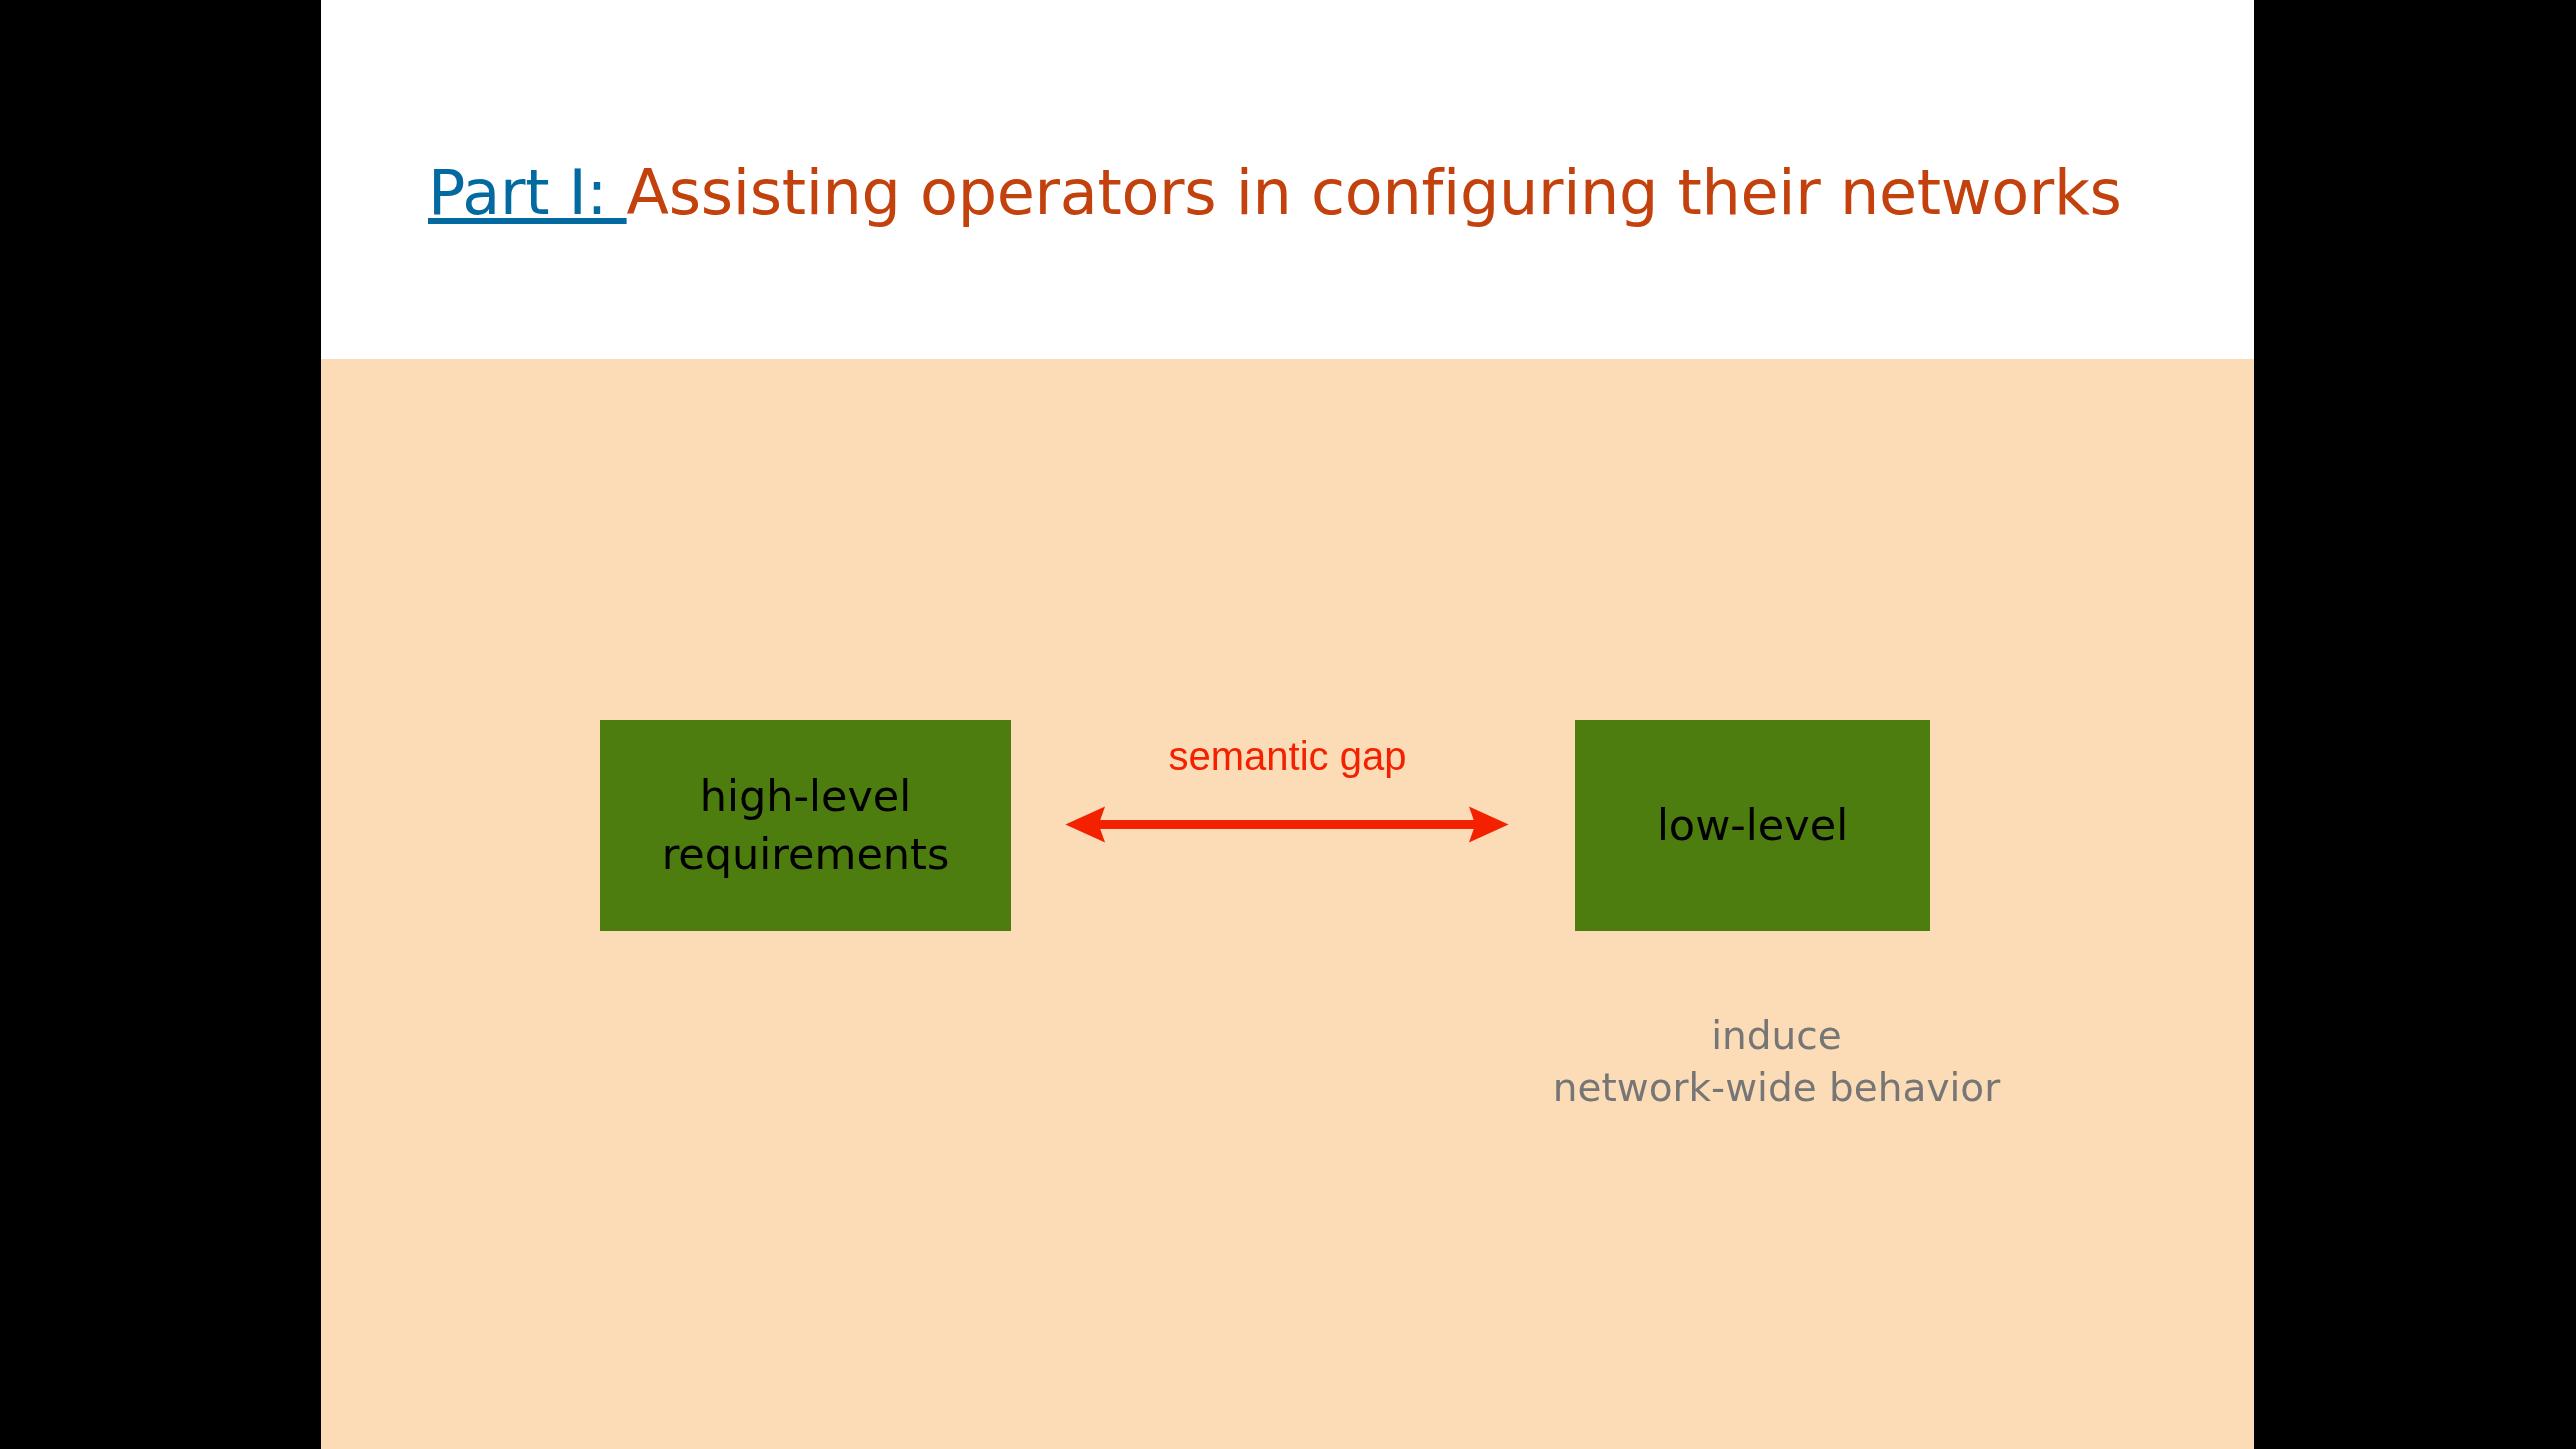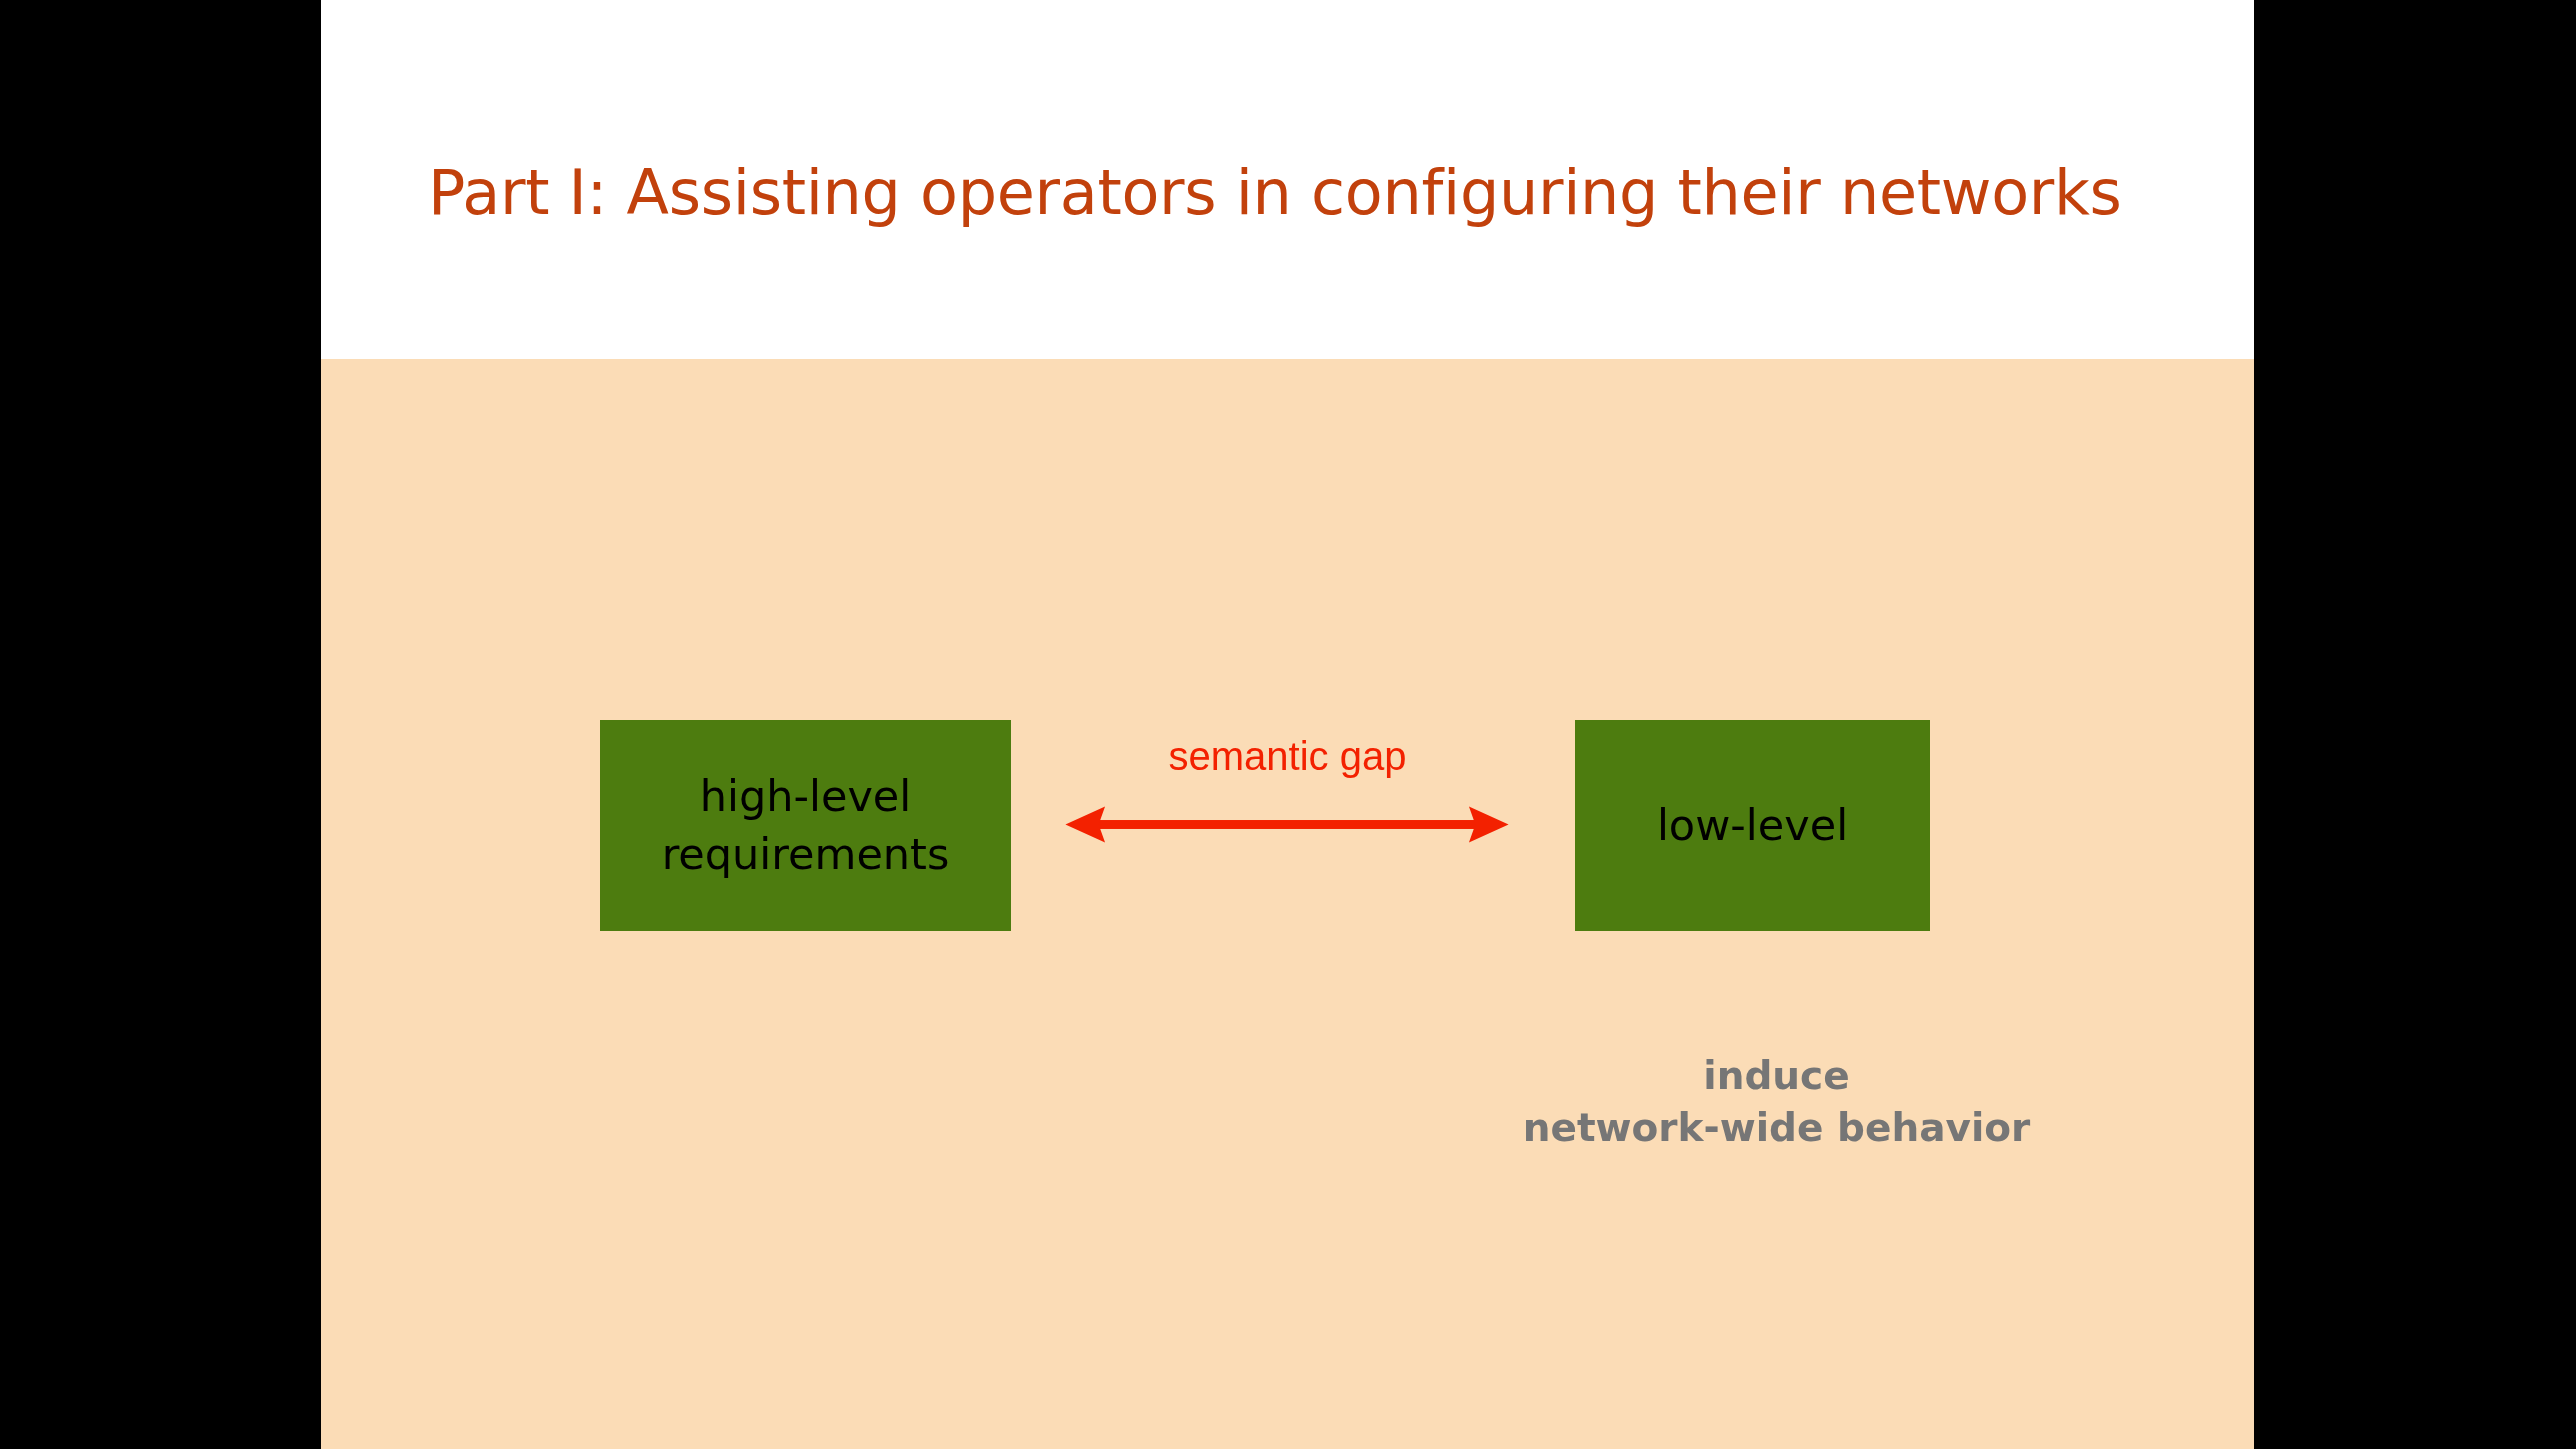--- a/index.html
+++ b/index.html
@@ -67,21 +67,21 @@
     left: 107px;           
     top: 162px;
     width: 1739px;
     font-family: "DejaVu Sans", sans-serif;
     font-size: 62px;
     font-weight: 400;
     line-height: 1.0;
     white-space: nowrap;
     letter-spacing: -0.3px;
   }
-  #title-prefix { color: #c2410c; }
+  #title-prefix { color: #0369a1; text-decoration: underline; }
   #title-main   { color: #c2410c; }
 
   
   .concept-box {
     position: absolute;
     background: #4d7c0f;
     display: flex;
     flex-direction: column;
     align-items: center;
     justify-content: center;
@@ -132,29 +132,28 @@
     left: 739px;  
     top: 797px;
     width: 454px;
     height: 55px;
   }
 
   
   #induce-caption {
     position: absolute;
     left: 1198px;   
-    top: 1050px;
+    top: 1010px;
     width: 515px;
     color: #767676;
     font-family: "DejaVu Sans", sans-serif;
     font-size: 39px;
     line-height: 1.33;
     text-align: center;
     white-space: nowrap;
-    font-weight: bold;
   }
   .caption-line { display: block; }
 </style>
 </head>
 <body>
 
 <div id="viewport">
 
   <div class="letterbox-bar" id="bar-left"></div>
   <div class="letterbox-bar" id="bar-right"></div>

